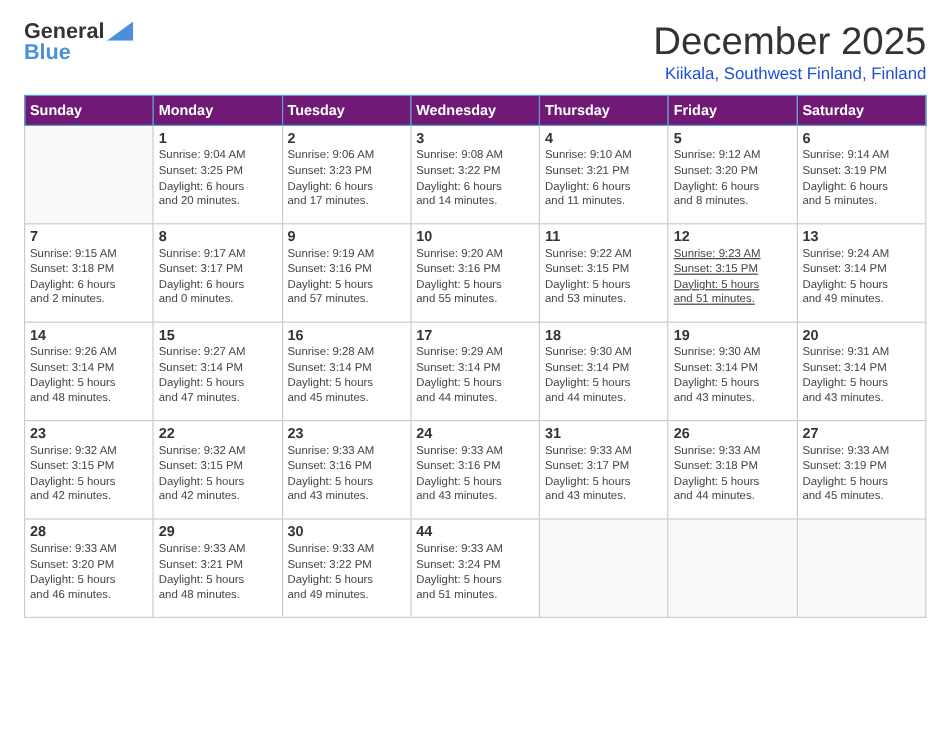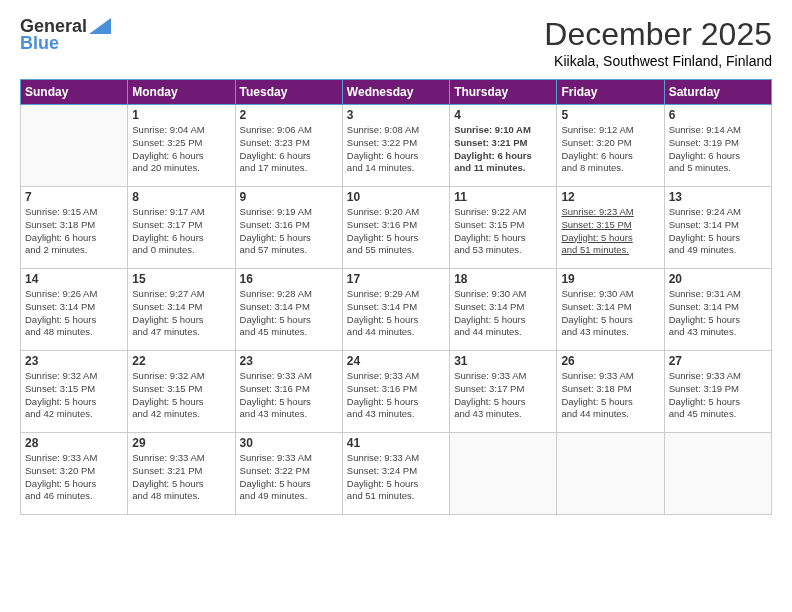--- a/index.html
+++ b/index.html
@@ -34,21 +34,21 @@
     .title-block {
       text-align: right;
     }
     .month-title {
       font-size: 32px;
       color: #333;
       font-weight: normal;
     }
     .location {
       font-size: 14px;
-      color: #000000;
+      color: #1d4ed8;
     }
     .calendar {
       width: 100%;
       border-collapse: collapse;
       table-layout: fixed;
     }
     .calendar th {
       background: #701a75;
       color: #fff;
       font-size: 12px;
@@ -133,21 +133,21 @@
           </td>
           <td>
             <span class="day-number">3</span>
             <div class="cell-info" style="white-space: pre-line;">Sunrise: 9:08 AM
 Sunset: 3:22 PM
 Daylight: 6 hours
 and 14 minutes.</div>
           </td>
           <td>
             <span class="day-number">4</span>
-            <div class="cell-info" style="white-space: pre-line; font-weight: bold;">Sunrise: 9:10 AM
+            <div class="cell-info" style="white-space: pre-line;">Sunrise: 9:10 AM
 Sunset: 3:21 PM
 Daylight: 6 hours
 and 11 minutes.</div>
           </td>
           <td>
             <span class="day-number">5</span>
             <div class="cell-info" style="white-space: pre-line;">Sunrise: 9:12 AM
 Sunset: 3:20 PM
 Daylight: 6 hours
 and 8 minutes.</div>
@@ -329,21 +329,21 @@
 and 48 minutes.</div>
           </td>
           <td>
             <span class="day-number">30</span>
             <div class="cell-info" style="white-space: pre-line;">Sunrise: 9:33 AM
 Sunset: 3:22 PM
 Daylight: 5 hours
 and 49 minutes.</div>
           </td>
           <td>
-            <span class="day-number">41</span>
+            <span class="day-number">44</span>
             <div class="cell-info" style="white-space: pre-line;">Sunrise: 9:33 AM
 Sunset: 3:24 PM
 Daylight: 5 hours
 and 51 minutes.</div>
           </td>
           <td class="empty"></td>
           <td class="empty"></td>
           <td class="empty"></td>
         </tr>
       </tbody>

